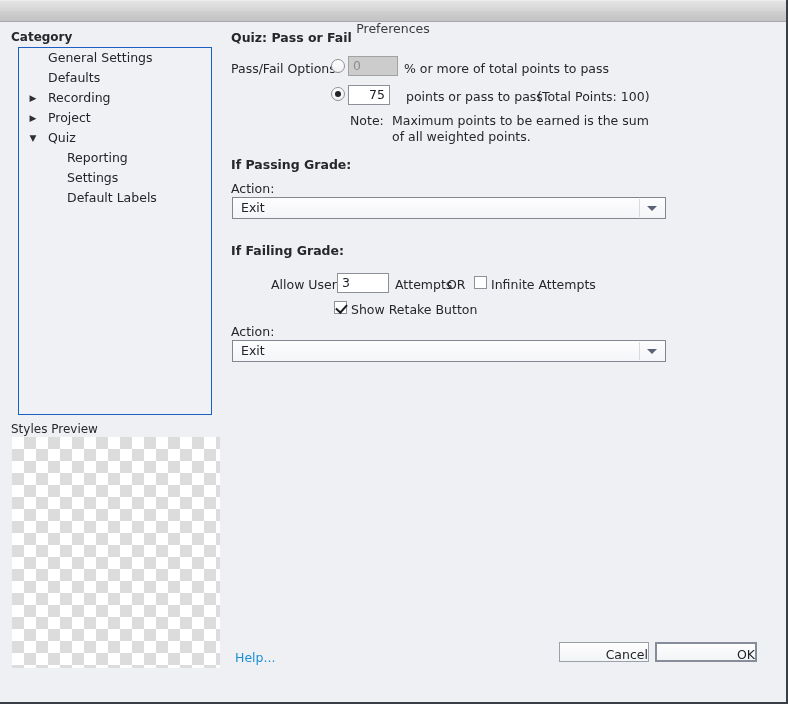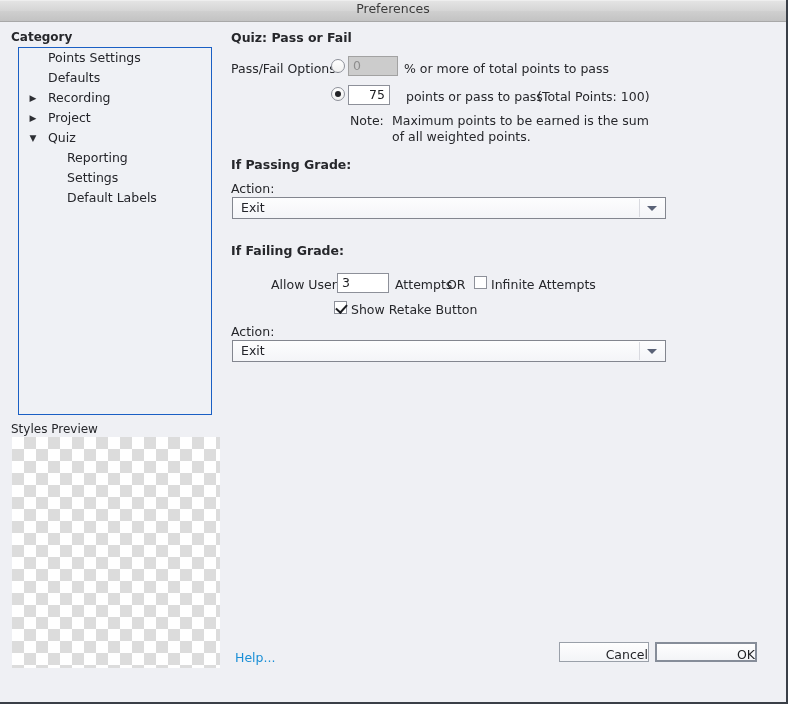--- a/index.html
+++ b/index.html
@@ -25,21 +25,21 @@
   #titlebar {
     position: absolute;
     left: 0; top: 0;
     width: 786px; height: 22px;
     background: linear-gradient(to bottom, #e4e4e4 0%, #d5d5d5 48%, #cfcfcf 52%, #c3c3c3 100%);
     border-bottom: 1px solid #a8a8a8;
     border-top: 1px solid #eeeeee;
   }
   #titlebar-text {
     position: absolute;
-    left: 0; right: 0; top: 0;
+    left: 0; right: 0; top: 20px;
     text-align: center;
     font-size: 12.5px;
     color: #3b3b3b;
     font-family: "DejaVu Sans", sans-serif;
   }
 
   
   .section-label {
     position: absolute;
     font-size: 12px;
@@ -218,21 +218,21 @@
 
   <div id="titlebar">
     <div id="titlebar-text">Preferences</div>
   </div>
 
   <div class="section-label" id="category-label">Category</div>
 
   <div id="tree">
 
     <div class="tree-row indent1">
-      <span class="tlabel">Points Settings</span>
+      <span class="tlabel">General Settings</span>
     </div>
 
     <div class="tree-row indent1">
       <span class="tlabel">Defaults</span>
     </div>
 
     <div class="tree-row indent1">
       <span class="twisty">▶</span>
       <span class="tlabel">Recording</span>
     </div>

